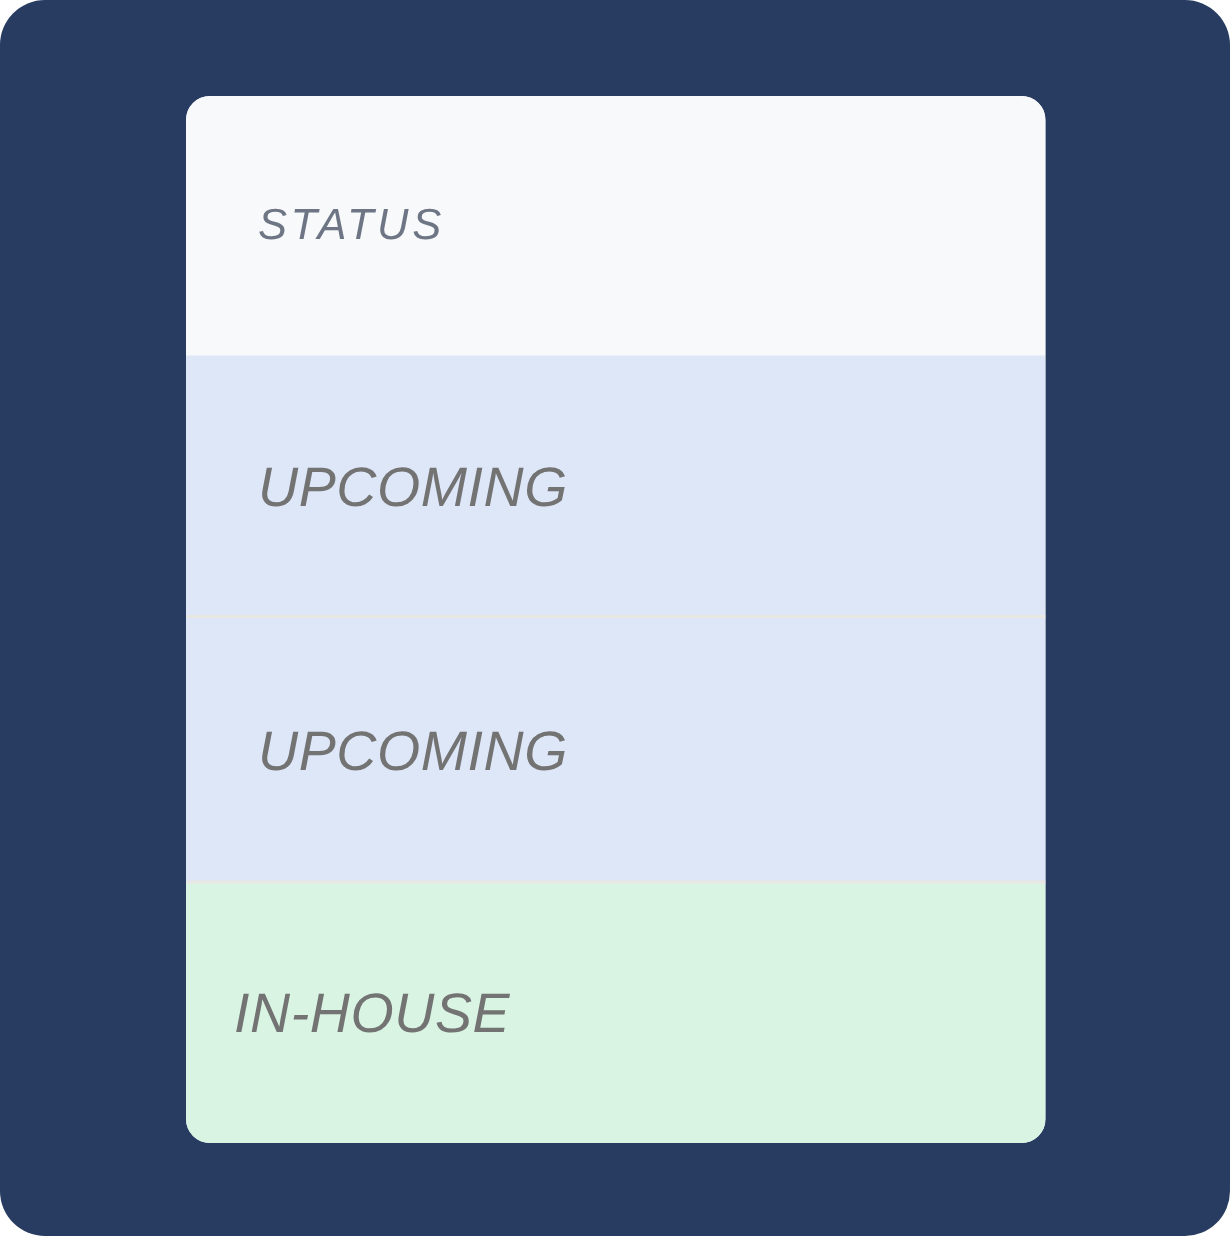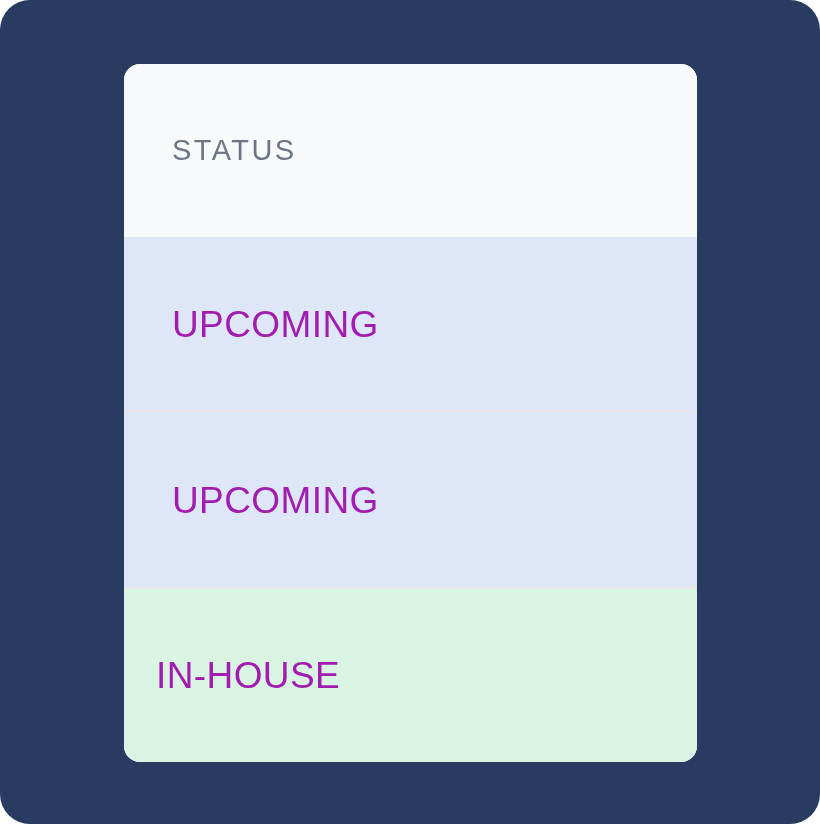--- a/index.html
+++ b/index.html
@@ -18,20 +18,21 @@
   
   #app-frame {
     position: absolute;
     left: 0;
     top: 0;
     width: 820px;
     height: 824px;
     background: #273c60;
     border-radius: 30px;
     box-sizing: border-box;
+    font-style: italic;
   }
 
   
   #status-card {
     position: absolute;
     left: 124px;
     top: 64px;
     width: 573px;
     height: 698px;
     border-radius: 16px;
@@ -64,21 +65,21 @@
   .status-row {
     display: flex;
     align-items: center;
     box-sizing: border-box;
     padding: 0 0 0 48px;
     position: relative;
   }
   .status-row .row-label {
     font-size: 37px;
     font-weight: 400;
-    color: #a21caf;
+    color: #737373;
     letter-spacing: 0.4px;
     line-height: 1;
     white-space: nowrap;
   }
 
   .status-row.tone-upcoming { background: #dde7f8; }
   .status-row.tone-inhouse  { background: #d9f4e3; padding-left: 32px; }
 
   .status-row.r1 { height: 175px; flex: 0 0 175px; }
   .status-row.r2 { height: 177px; flex: 0 0 177px; }

